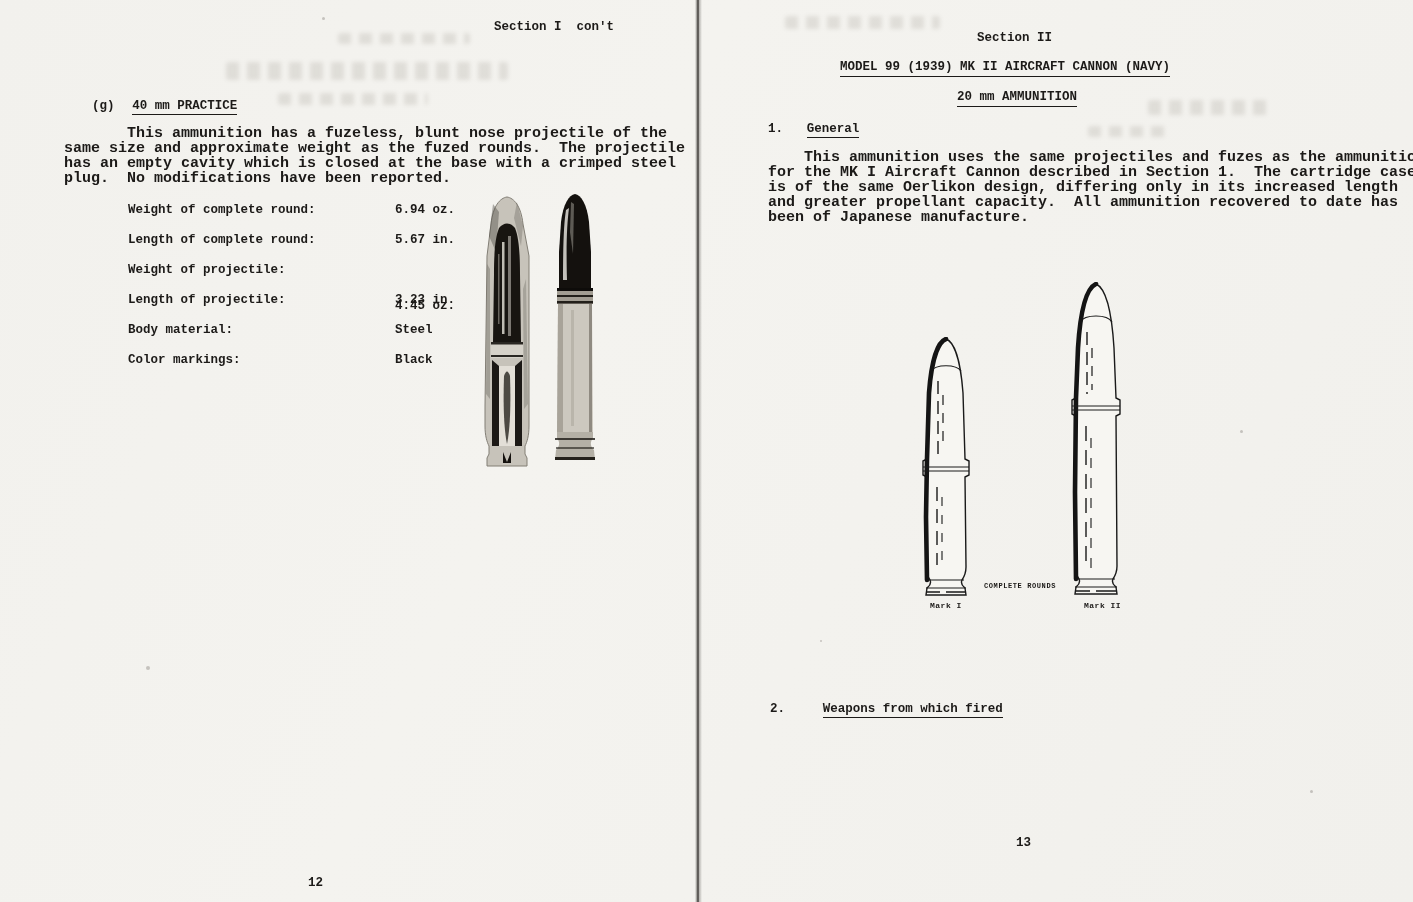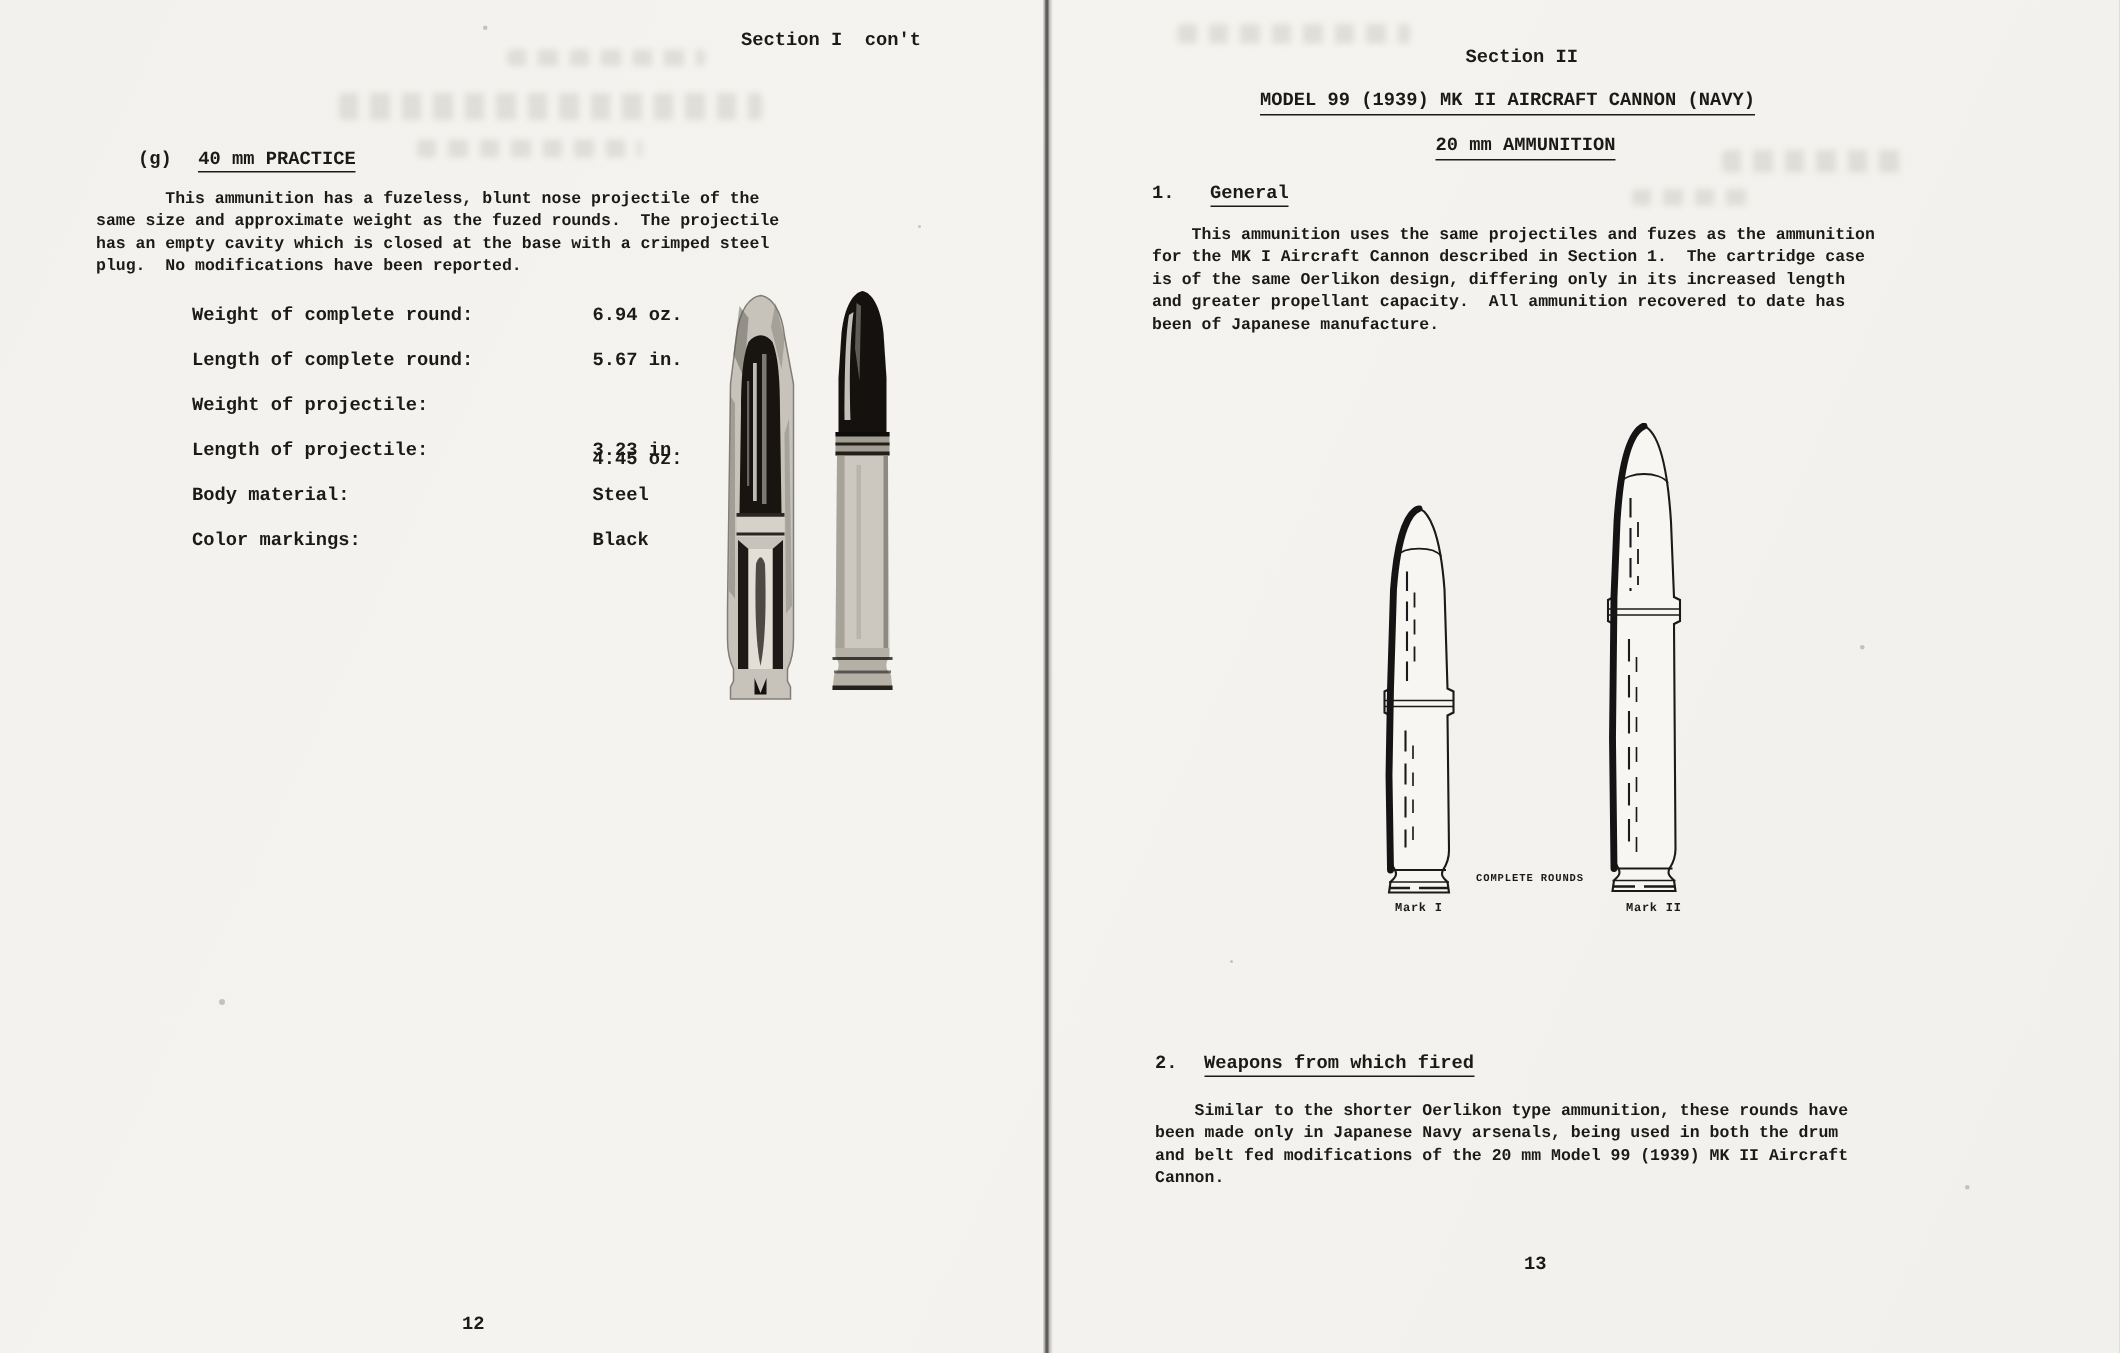--- a/index.html
+++ b/index.html
@@ -5,21 +5,21 @@
   html,body{margin:0;padding:0;background:#d8d6d1;}
   .scan{
     position:relative;width:1413px;height:902px;overflow:hidden;
     background:linear-gradient(115deg,#f2f1ed 0%,#f4f3ef 40%,#f1f0ec 100%);
     font-family:"Liberation Mono","DejaVu Sans Mono",monospace;
     color:#1c1a18;font-weight:bold;
   }
   .abs{position:absolute;}
   .pre{white-space:pre;}
   .txt{font-size:12.5px;line-height:14.9px;letter-spacing:0;}
-  .para{font-size:11px;line-height:15.0px;}
+  .para{font-size:15px;line-height:15.0px;}
   .und{border-bottom:1.4px solid #1c1a18;padding-bottom:1px;}
   .gutter{
     left:695px;top:0;width:7px;height:902px;
     background:linear-gradient(to right,rgba(90,88,84,0) 0%,rgba(70,68,64,.85) 42%,rgba(120,118,114,.5) 60%,rgba(150,148,144,0) 100%);
   }
   .gutter-core{left:697px;top:0;width:2px;height:902px;background:#5a5854;opacity:.8;}
   .bleed{
     background:repeating-linear-gradient(90deg,rgba(125,119,108,.55) 0 13px,rgba(125,119,108,0) 13px 21px);
     filter:blur(2px);opacity:.30;border-radius:3px;
   }
@@ -174,27 +174,23 @@
         <path d="M7,309 L22,309 M28,309 L49,309" stroke="#1a1a1a" stroke-width="1.6"></path>
       </svg>
     </div>
 
     <div class="abs pre figcap" style="left:284px;top:582px;">COMPLETE ROUNDS</div>
     <div class="abs pre marklab" style="left:230px;top:601px;">Mark I</div>
     <div class="abs pre marklab" style="left:384px;top:601px;">Mark II</div>
 
     <div class="abs" style="left:70px;top:699px;">
       <span class="txt">2.</span>
-      <span class="txt und" style="margin-left:8px;">Weapons from which fired</span>
+      <span class="txt und" style="margin-left:28px;">Weapons from which fired</span>
     </div>
 
-    <div class="abs pre para" style="left:70px;top:734px;">    Similar to the shorter Oerlikon type ammunition, these rounds have
-been made only in Japanese Navy arsenals, being used in both the drum
-and belt fed modifications of the 20 mm Model 99 (1939) MK II Aircraft
-Cannon.</div>
 
     <div class="abs pre txt" style="left:316px;top:836px;">13</div>
 
     <div class="abs speck" style="left:540px;top:430px;width:3px;height:3px;"></div>
     <div class="abs speck" style="left:610px;top:790px;width:3px;height:3px;"></div>
     <div class="abs speck" style="left:120px;top:640px;width:2px;height:2px;"></div>
   </div>
 
 </div>
 

